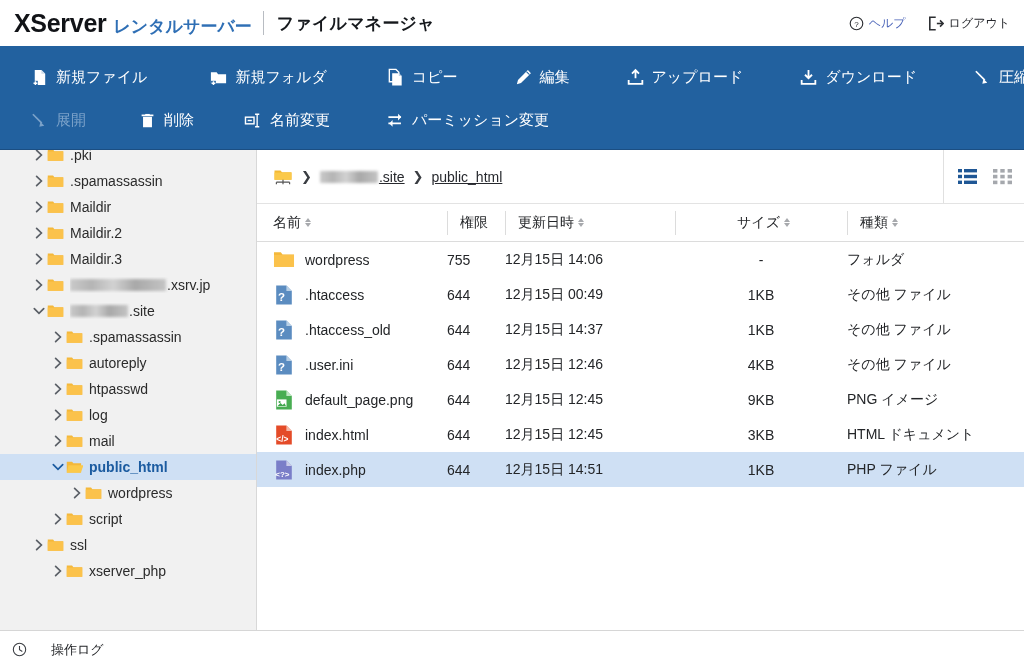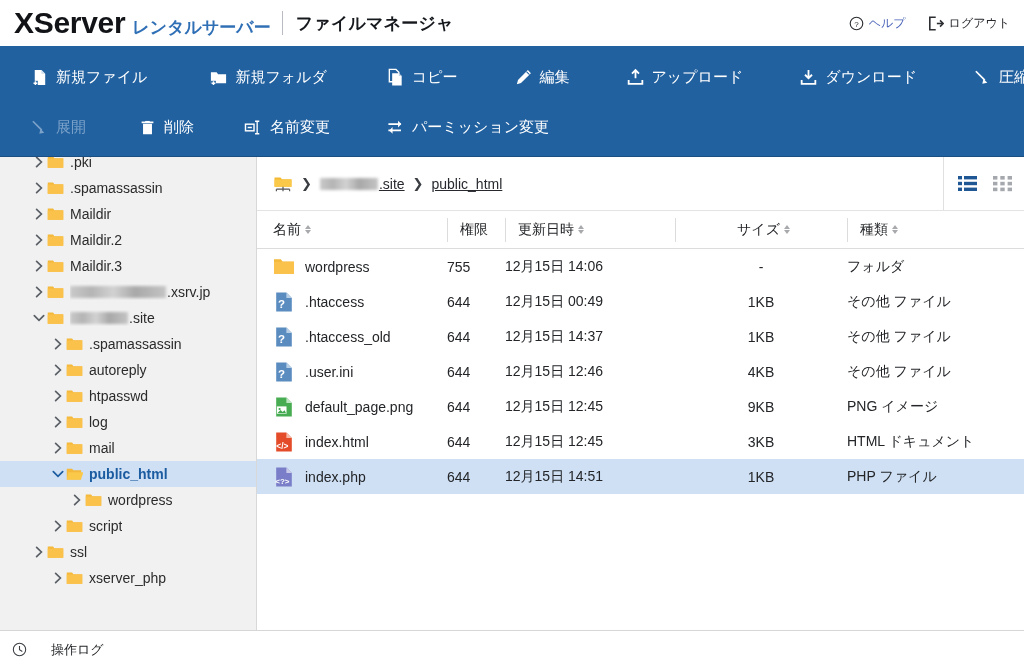--- a/index.html
+++ b/index.html
@@ -29,21 +29,21 @@
     align-items: center;
     padding: 0 14px 0 14px;
     position: relative;
   }
   .brand {
     display: flex;
     align-items: baseline;
     gap: 7px;
   }
   .brand-x {
-    font-size: 30px;
+    font-size: 25px;
     font-weight: bold;
     color: #111317;
     letter-spacing: -0.3px;
     line-height: 1;
   }
   .brand-sub {
     font-size: 17px;
     font-weight: bold;
     color: #2f6fb5;
     line-height: 1;
@@ -81,22 +81,22 @@
   .top-link .lbl-logout { color: #24262b; }
   .ic { display: inline-flex; align-items: center; justify-content: center; }
 
   
   .toolbar {
     flex: 0 0 103px;
     background: #22619f;
     padding: 10px 14px 8px 14px;
     display: flex;
     flex-direction: column;
-    justify-content: center;
-    gap: 8px;
+    justify-content: space-between;
+    gap: 0px;
   }
   .tb-row {
     display: flex;
     align-items: center;
     height: 42px;
   }
   .tb-btn {
     display: flex;
     align-items: center;
     gap: 7px;

